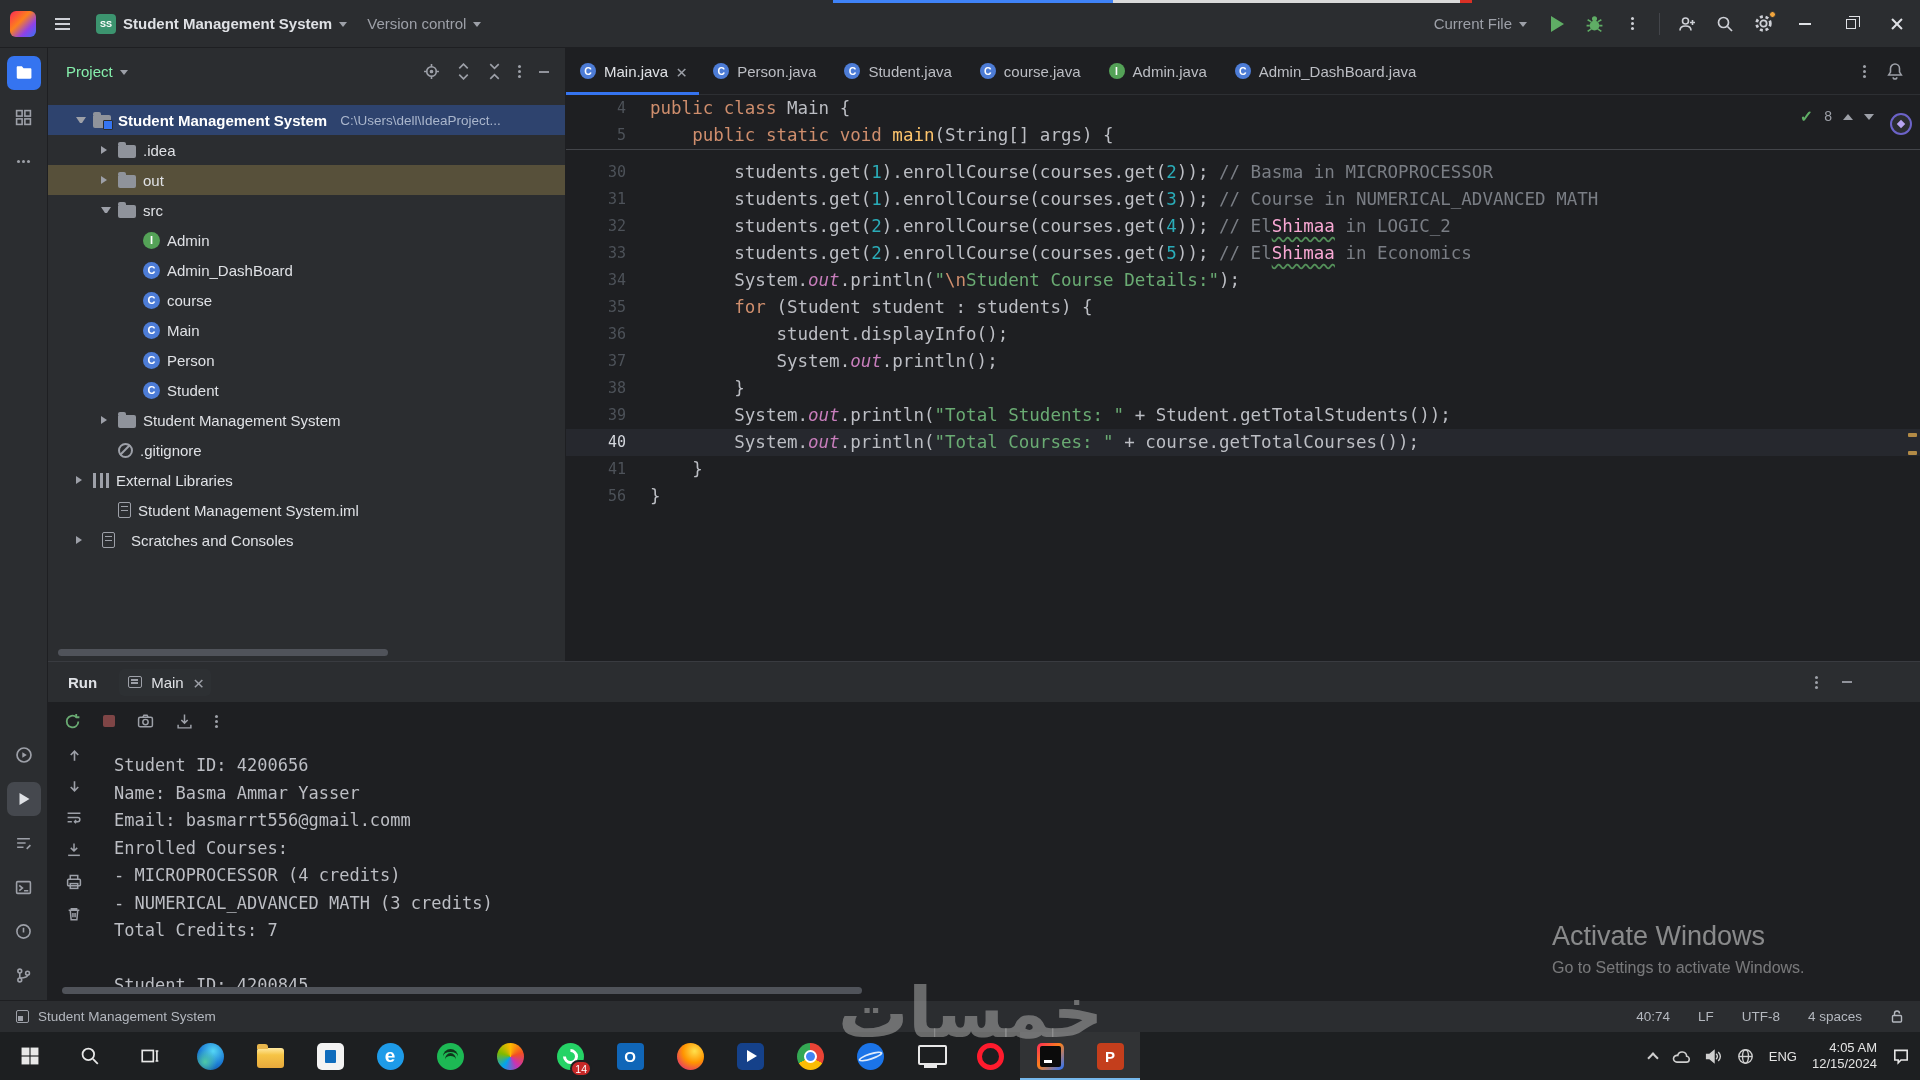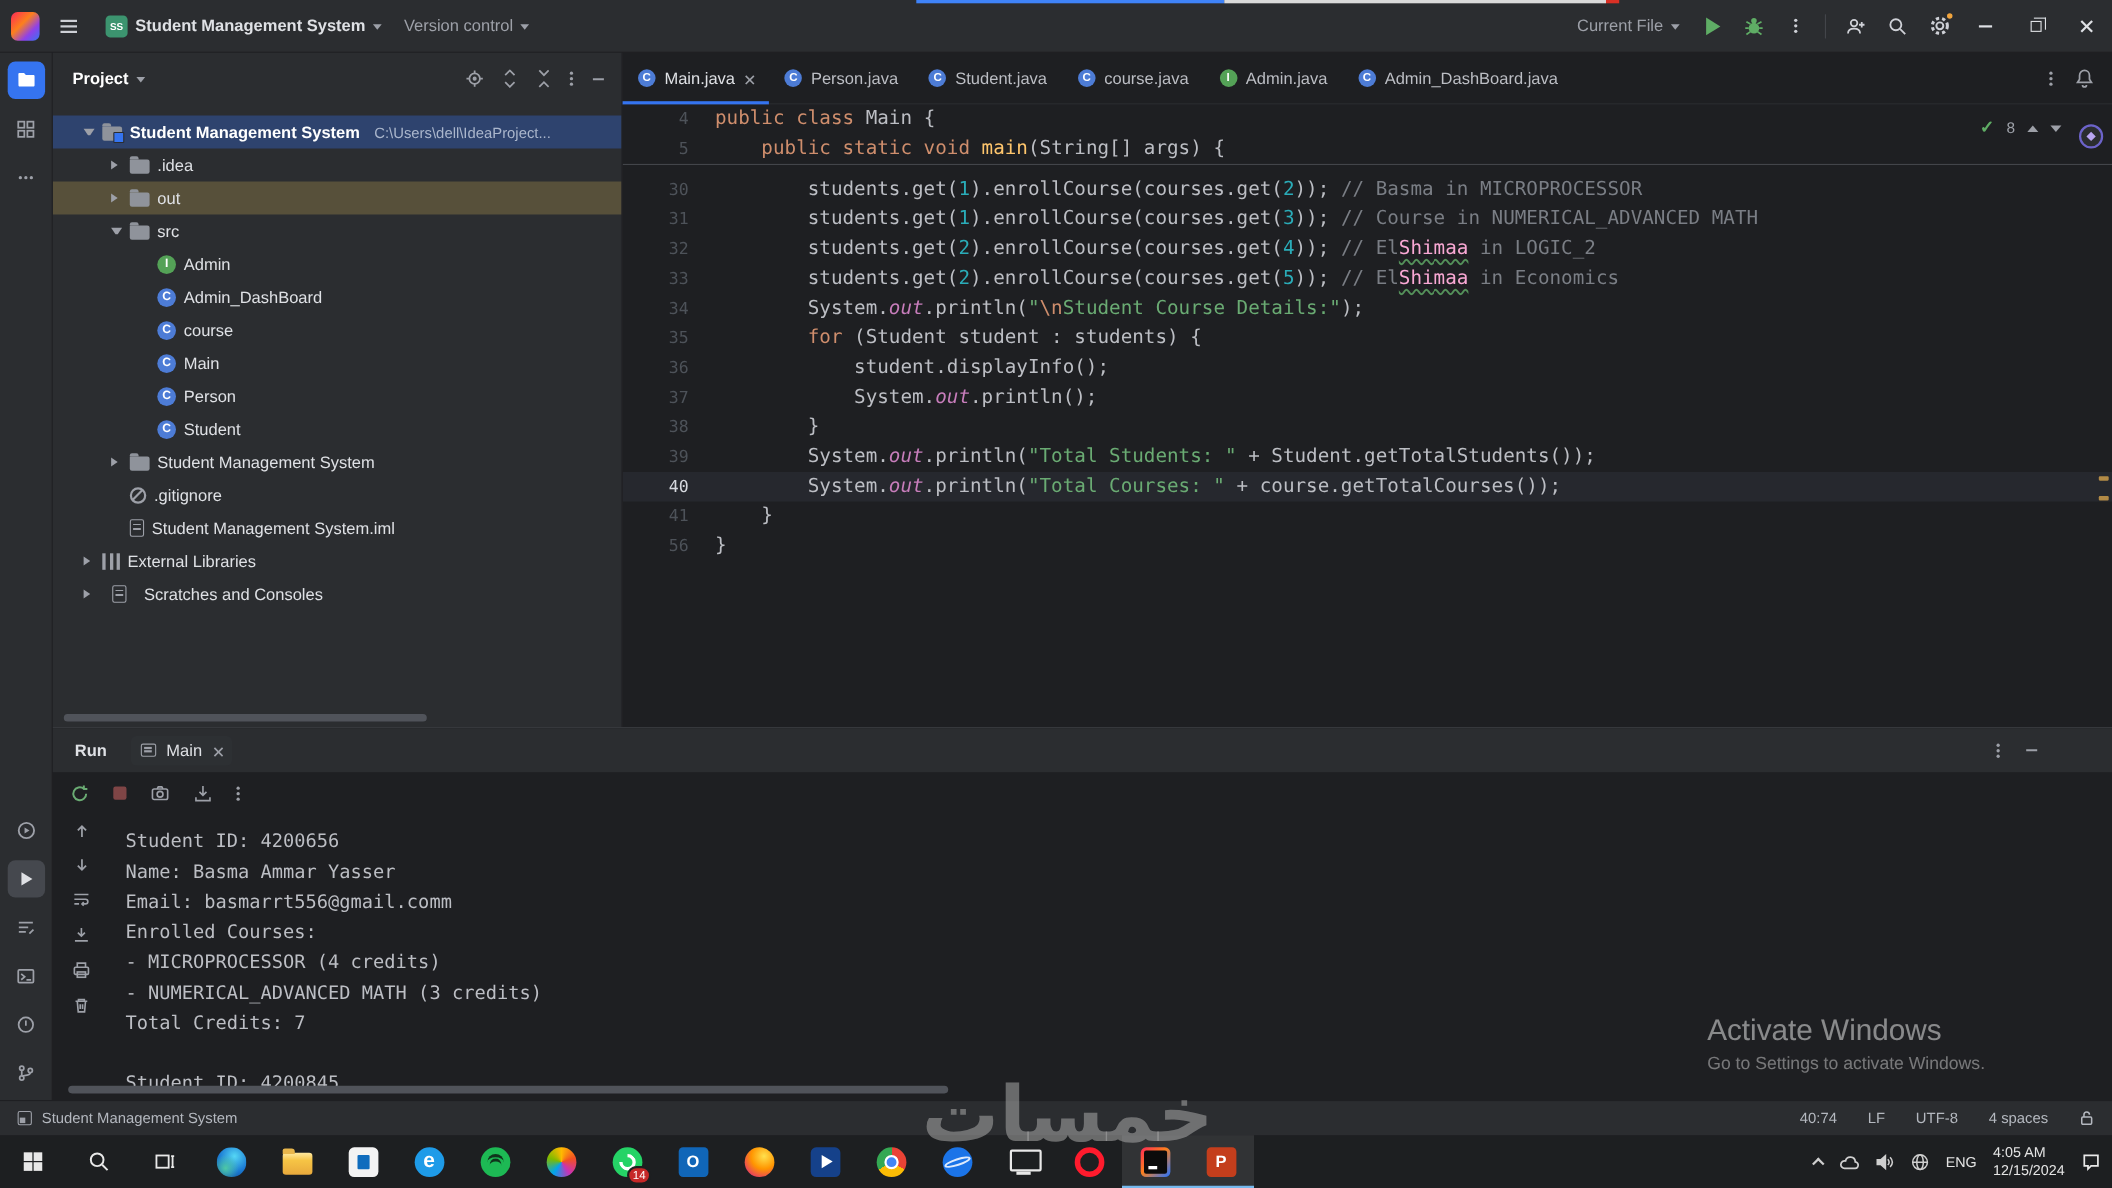--- a/index.html
+++ b/index.html
@@ -46,21 +46,21 @@
   .ab-icon{width:34px;height:34px;border-radius:7px;display:flex;align-items:center;justify-content:center;color:#9da0a8;flex:0 0 34px;}
   .ab-icon.active-blue{background:#3574f0;color:#fff;}
   .ab-icon.active-dim{background:#45484e;color:#dfe1e5;}
   .ab-spacer{flex:1;}
   .center{flex:1;display:flex;flex-direction:column;min-width:0;}
   .upper{flex:0 0 613px;display:flex;min-height:0;}
 
   
   .project-panel{width:518px;flex:0 0 518px;background:#2b2d30;border-right:1px solid #1e1f22;position:relative;display:flex;flex-direction:column;}
   .pp-header{height:47px;display:flex;align-items:center;padding:0 14px 0 18px;gap:7px;}
-  .pp-title{font-weight:bold;color:#ffffff;}
+  .pp-title{font-weight:normal;color:#86efac;}
   .pp-icons{margin-left:auto;display:flex;align-items:center;gap:16px;color:#9da0a8;}
   .tree{flex:1;overflow:hidden;padding-top:10px;}
   .trow{height:30px;display:flex;align-items:center;gap:7px;white-space:nowrap;color:#dfe1e5;}
   .trow.sel{background:#2e436e;}
   .trow.exc{background:#57503a;}
   .trow .tlabel.bold{font-weight:bold;color:#fff;}
   .tpath{color:#8a8e98;font-size:13.5px;margin-left:6px;}
   .trow.sel .tpath{color:#aab6cc;}
   .tw{flex:0 0 10px;}
   .tw.r{width:0;height:0;flex-basis:6px;border-top:4.5px solid transparent;border-bottom:4.5px solid transparent;border-left:6px solid #9da0a8;margin-right:4px;}
@@ -160,21 +160,21 @@
   .app.mypc::before{content:"";position:absolute;top:2px;left:1px;width:25px;height:16px;border:2.5px solid #e8e8e8;border-radius:2px;}
   .app.mypc::after{content:"";position:absolute;bottom:2px;left:7px;width:13px;height:2.5px;background:#e8e8e8;box-shadow:-2px -3px 0 2px rgba(232,232,232,0);}
   .app.opera{background:transparent;border:5px solid #ff1b2d;}
   .app.intellij{border-radius:5px;background:linear-gradient(135deg,#fe2857,#fc801d 45%,#3574f0 95%);}
   .ij-in{position:absolute;inset:3px;background:#0b0b0b;border-radius:2px;}
   .app.intellij::after{content:"";position:absolute;left:7px;bottom:7px;width:8px;height:2.5px;background:#fff;z-index:2;}
   .app.ppt{border-radius:4px;background:#c43e1c;}
   .tb-badge{position:absolute;right:8px;bottom:3px;min-width:17px;height:17px;border-radius:9px;background:#c62828;color:#fff;font-size:10.5px;display:flex;align-items:center;justify-content:center;padding:0 3px;border:2px solid #1d1f21;z-index:2;}
   .tray{margin-left:auto;display:flex;align-items:center;gap:15px;padding:0 10px;color:#e4e4e4;font-size:13px;}
   .tray-chev{width:8px;height:8px;border-left:2px solid #cfcfcf;border-top:2px solid #cfcfcf;transform:rotate(45deg);margin-top:4px;}
-  .clock{text-align:left;line-height:16px;font-size:13px;}
+  .clock{text-align:right;line-height:16px;font-size:13px;}
 
   
   .activate{position:absolute;left:1552px;top:921px;z-index:40;pointer-events:none;}
   .activate .t1{font-size:27px;color:rgba(255,255,255,.48);}
   .activate .t2{font-size:16px;color:rgba(255,255,255,.40);margin-top:7px;}
   .khamsat{position:absolute;left:838px;top:972px;z-index:90;font-family:"DejaVu Sans",sans-serif;font-size:70px;font-weight:bold;color:rgba(168,168,168,.55);direction:rtl;pointer-events:none;letter-spacing:2px;}
 </style>
 </head>
 <body>
 
@@ -390,29 +390,29 @@
               <div class="trow" style="padding-left: 53px;">
                 <span class="tw r"></span>
                 <span class="ficon"></span>
                 <span class="tlabel">Student Management System</span>
               </div>
               <div class="trow" style="padding-left: 53px;">
                 <span class="tw"></span>
                 <span class="ign"></span>
                 <span class="tlabel">.gitignore</span>
               </div>
+              <div class="trow" style="padding-left: 28px;">
+                <span class="tw r"></span>
+                <span class="libico"></span>
+                <span class="tlabel">External Libraries</span>
+              </div>
               <div class="trow" style="padding-left: 53px;">
                 <span class="tw"></span>
                 <span class="fico"></span>
                 <span class="tlabel">Student Management System.iml</span>
-              </div>
-              <div class="trow" style="padding-left: 28px;">
-                <span class="tw r"></span>
-                <span class="libico"></span>
-                <span class="tlabel">External Libraries</span>
               </div>
               <div class="trow" style="padding-left: 28px; gap: 16px;">
                 <span class="tw r"></span>
                 <span class="scrico"></span>
                 <span class="tlabel">Scratches and Consoles</span>
               </div>
             </div>
           <div class="pp-hscroll"></div>
         </div>
 

